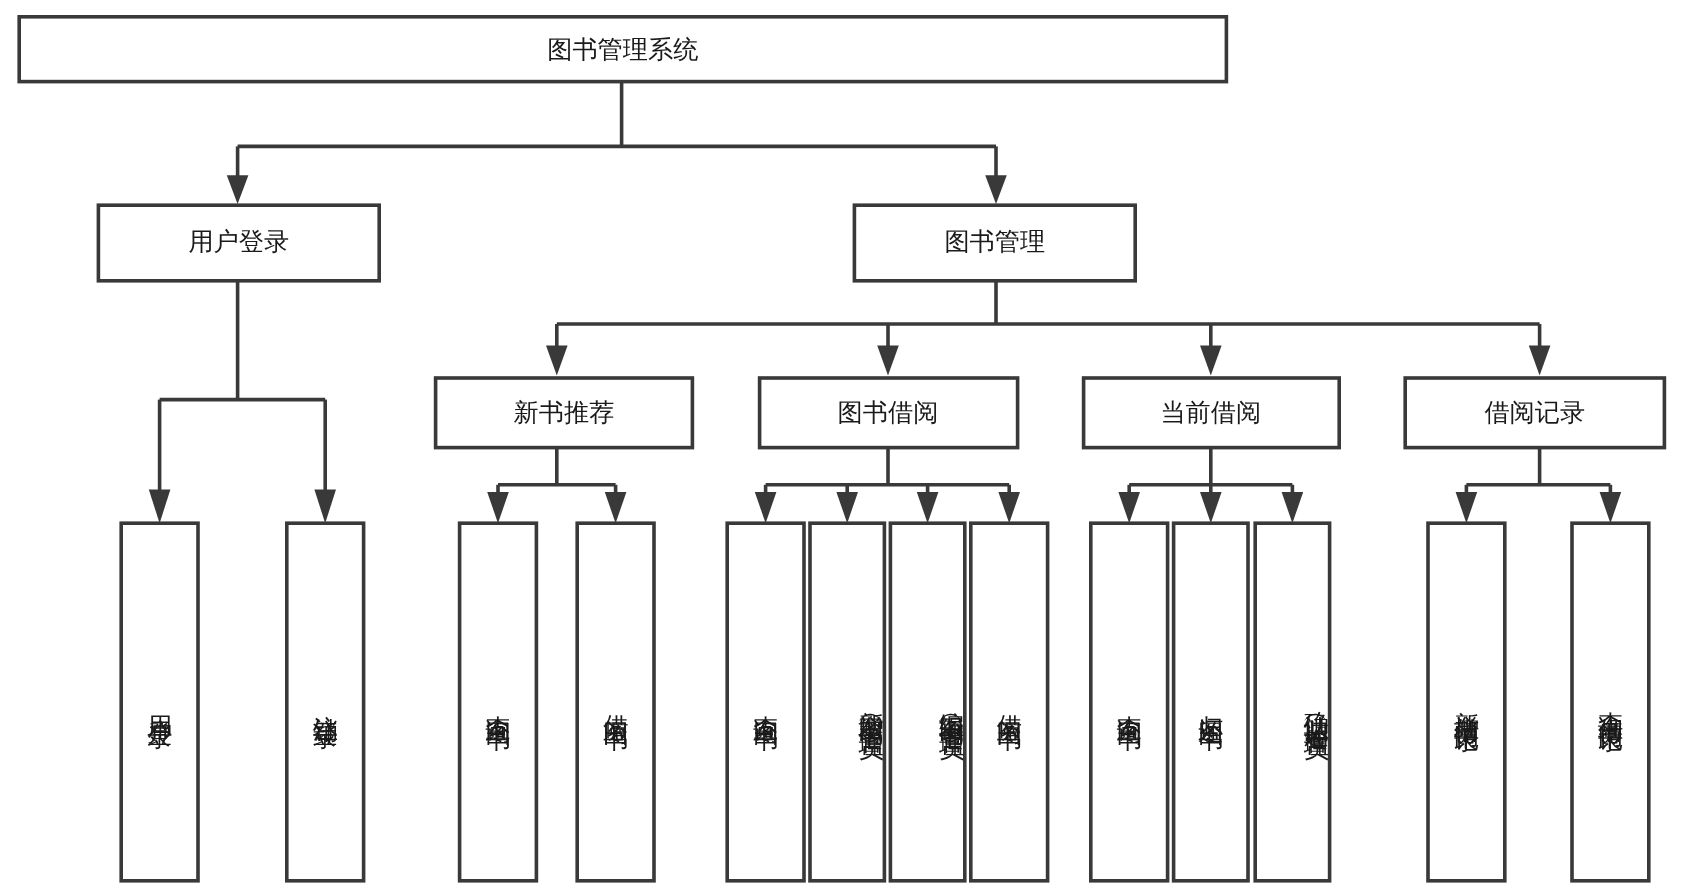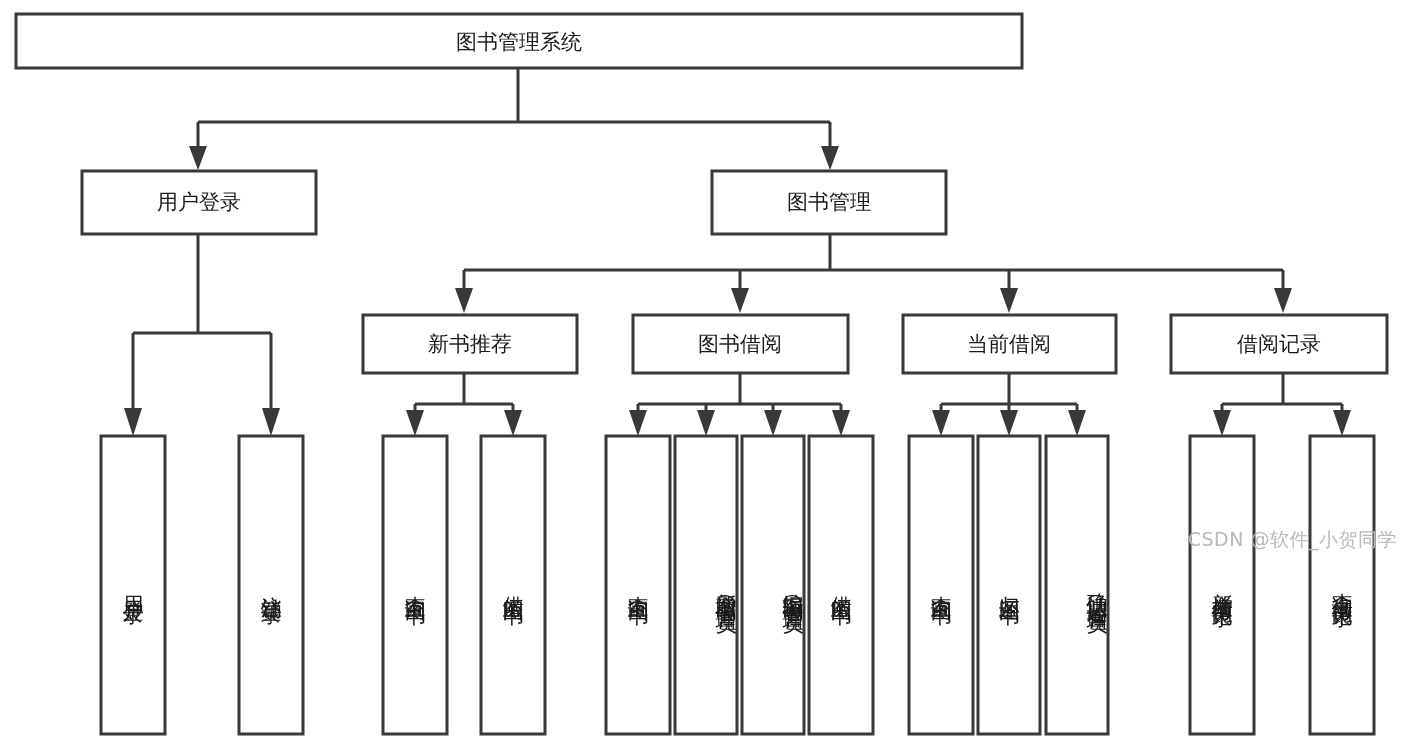--- a/index.html
+++ b/index.html
@@ -224,15 +224,14 @@
   <div class="leaf-label" style="left:742px; top:444px; width:62px; height:290px;">编辑图书（管理员）</div>
   <div class="leaf-label centered" style="left:809px; top:436px; width:64px; height:298px;">借阅图书</div>
 
   <div class="leaf-label centered" style="left:909px; top:436px; width:64px; height:298px;">查询图书</div>
   <div class="leaf-label centered" style="left:978px; top:436px; width:62px; height:298px;">归还图书</div>
   <div class="leaf-label" style="left:1046px; top:444px; width:62px; height:290px;">确认归还（管理员）</div>
 
   <div class="leaf-label centered" style="left:1190px; top:436px; width:64px; height:298px;">新增借阅记录</div>
   <div class="leaf-label centered" style="left:1310px; top:436px; width:64px; height:298px;">查询借阅记录</div>
 
-  <div class="watermark">CSDN @软件_小贺同学</div>
 
 </div>
 
 </body></html>

